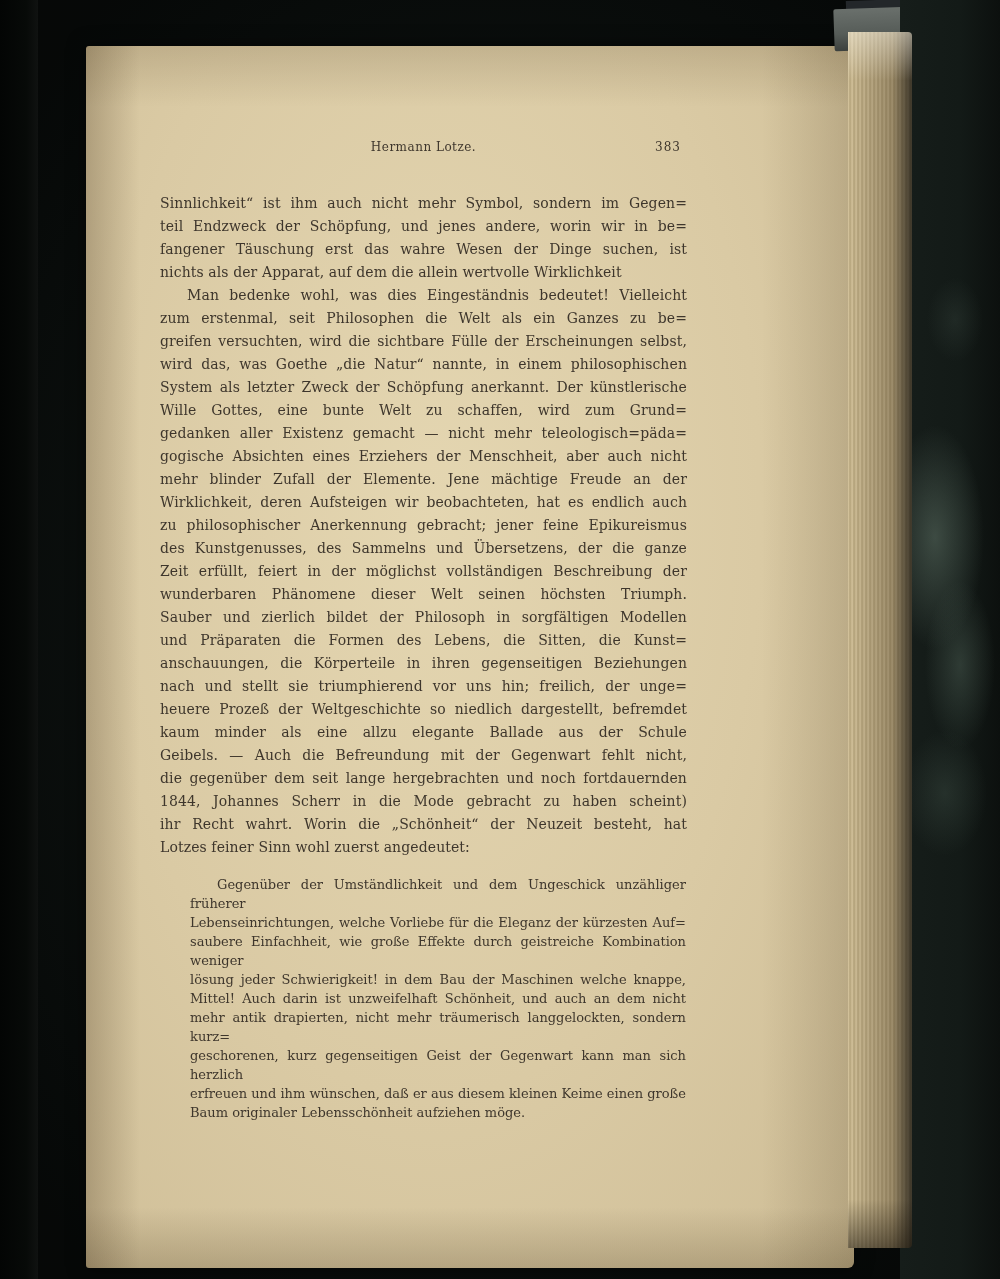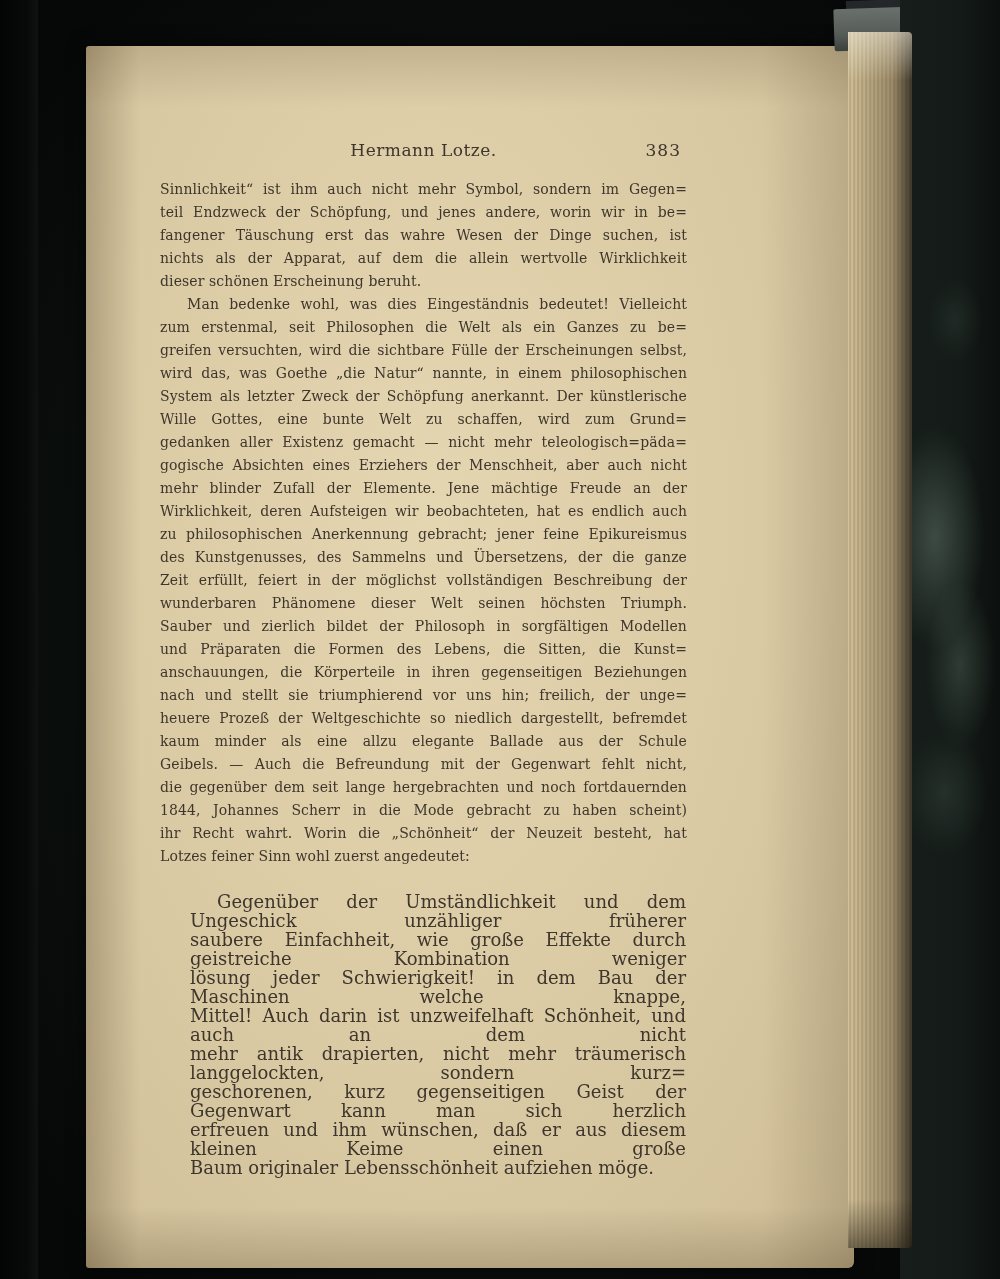--- a/index.html
+++ b/index.html
@@ -60,44 +60,44 @@
   .content {
     position: absolute;
     left: 74px; top: 94px;
     width: 527px;
     color: #3e362c;
   }
 
   .header {
     position: relative;
     height: 20px;
-    margin-bottom: 18px;
-    font-size: 17px;
+    margin-bottom: 32px;
+    font-size: 12px;
   }
   .running-title {
     display: block;
     text-align: center;
     letter-spacing: 0.5px;
   }
   .page-number {
     position: absolute;
     right: 6px; top: 0;
     letter-spacing: 1px;
   }
 
   .para {
     font-size: 14px;
     line-height: 23px;
     letter-spacing: 0.1px;
   }
   .quote {
-    margin-top: 24px;
+    margin-top: 16px;
     margin-left: 30px;
     width: 496px;
-    font-size: 18px;
+    font-size: 13px;
     line-height: 19px;
   }
 
   .line {
     text-align: justify;
     text-align-last: justify;
     white-space: normal;
   }
   .para .line:last-child,
   .quote .line:last-child {
@@ -171,53 +171,53 @@
       <div class="header">
         <span class="running-title">Hermann Lotze.</span>
         <span class="page-number">383</span>
       </div>
 
       <div class="para">
           <div class="line">Sinnlichkeit“ ist ihm auch nicht mehr Symbol, sondern im Gegen=</div>
           <div class="line">teil Endzweck der Schöpfung, und jenes andere, worin wir in be=</div>
           <div class="line">fangener Täuschung erst das wahre Wesen der Dinge suchen, ist</div>
           <div class="line">nichts als der Apparat, auf dem die allein wertvolle Wirklichkeit</div>
-          <div class="line">dieser schönen Erscheinung beruht.</div>
         </div>
 
       <div class="para indent-first">
           <div class="line">Man bedenke wohl, was dies Eingeständnis bedeutet! Vielleicht</div>
           <div class="line">zum erstenmal, seit Philosophen die Welt als ein Ganzes zu be=</div>
           <div class="line">greifen versuchten, wird die sichtbare Fülle der Erscheinungen selbst,</div>
           <div class="line">wird das, was Goethe „die Natur“ nannte, in einem philosophischen</div>
           <div class="line">System als letzter Zweck der Schöpfung anerkannt. Der künstlerische</div>
           <div class="line">Wille Gottes, eine bunte Welt zu schaffen, wird zum Grund=</div>
           <div class="line">gedanken aller Existenz gemacht — nicht mehr teleologisch=päda=</div>
           <div class="line">gogische Absichten eines Erziehers der Menschheit, aber auch nicht</div>
           <div class="line">mehr blinder Zufall der Elemente. Jene mächtige Freude an der</div>
           <div class="line">Wirklichkeit, deren Aufsteigen wir beobachteten, hat es endlich auch</div>
-          <div class="line">zu philosophischen Anerkennung gebracht; jener feine Epikureismus</div>
+          <div class="line">zu philosophischer Anerkennung gebracht; jener feine Epikureismus</div>
           <div class="line">des Kunstgenusses, des Sammelns und Übersetzens, der die ganze</div>
           <div class="line">Zeit erfüllt, feiert in der möglichst vollständigen Beschreibung der</div>
           <div class="line">wunderbaren Phänomene dieser Welt seinen höchsten Triumph.</div>
           <div class="line">Sauber und zierlich bildet der Philosoph in sorgfältigen Modellen</div>
           <div class="line">und Präparaten die Formen des Lebens, die Sitten, die Kunst=</div>
           <div class="line">anschauungen, die Körperteile in ihren gegenseitigen Beziehungen</div>
           <div class="line">nach und stellt sie triumphierend vor uns hin; freilich, der unge=</div>
           <div class="line">heuere Prozeß der Weltgeschichte so niedlich dargestellt, befremdet</div>
           <div class="line">kaum minder als eine allzu elegante Ballade aus der Schule</div>
           <div class="line">Geibels. — Auch die Befreundung mit der Gegenwart fehlt nicht,</div>
           <div class="line">die gegenüber dem seit lange hergebrachten und noch fortdauernden</div>
           <div class="line">1844, Johannes Scherr in die Mode gebracht zu haben scheint)</div>
           <div class="line">ihr Recht wahrt. Worin die „Schönheit“ der Neuzeit besteht, hat</div>
           <div class="line">Lotzes feiner Sinn wohl zuerst angedeutet:</div>
         </div>
 
       <div class="quote indent-first">
           <div class="line">Gegenüber der Umständlichkeit und dem Ungeschick unzähliger früherer</div>
+          <div class="line">Lebenseinrichtungen, welche Vorliebe für die Eleganz der kürzesten Auf=</div>
           <div class="line">saubere Einfachheit, wie große Effekte durch geistreiche Kombination weniger</div>
           <div class="line">lösung jeder Schwierigkeit! in dem Bau der Maschinen welche knappe,</div>
           <div class="line">Mittel! Auch darin ist unzweifelhaft Schönheit, und auch an dem nicht</div>
           <div class="line">mehr antik drapierten, nicht mehr träumerisch langgelockten, sondern kurz=</div>
           <div class="line">geschorenen, kurz gegenseitigen Geist der Gegenwart kann man sich herzlich</div>
           <div class="line">erfreuen und ihm wünschen, daß er aus diesem kleinen Keime einen große</div>
           <div class="line">Baum originaler Lebensschönheit aufziehen möge.</div>
         </div>
 
     </div>

